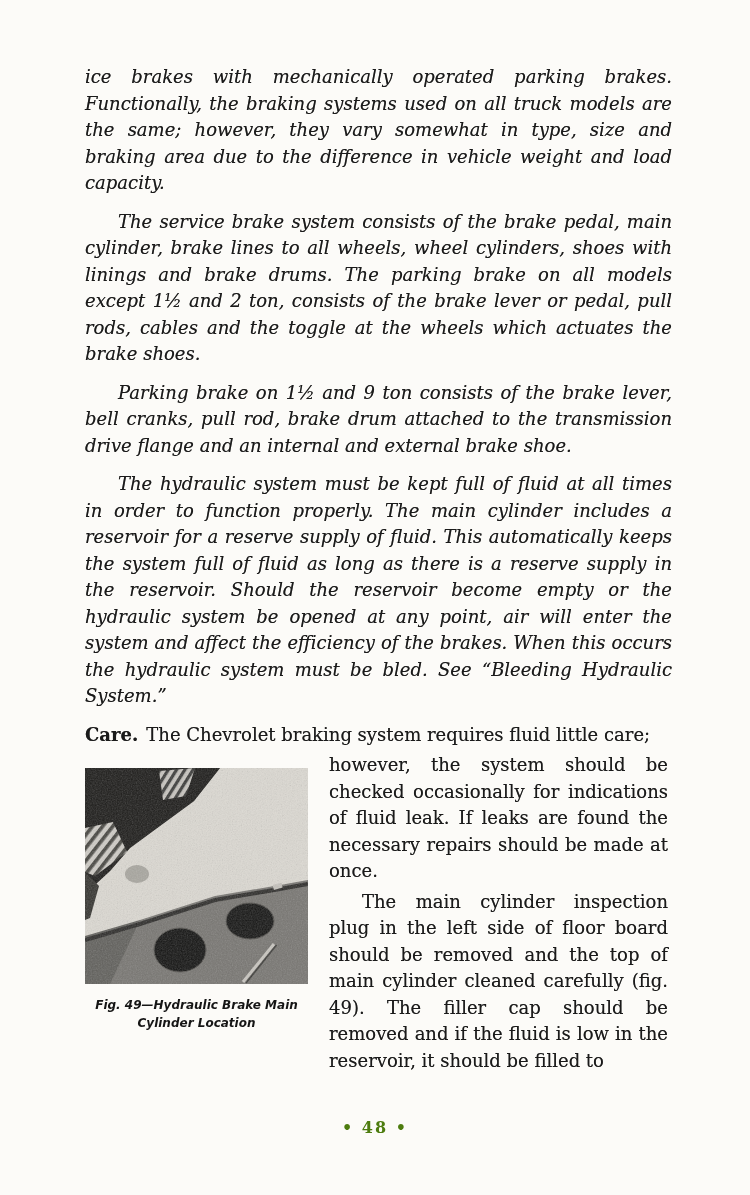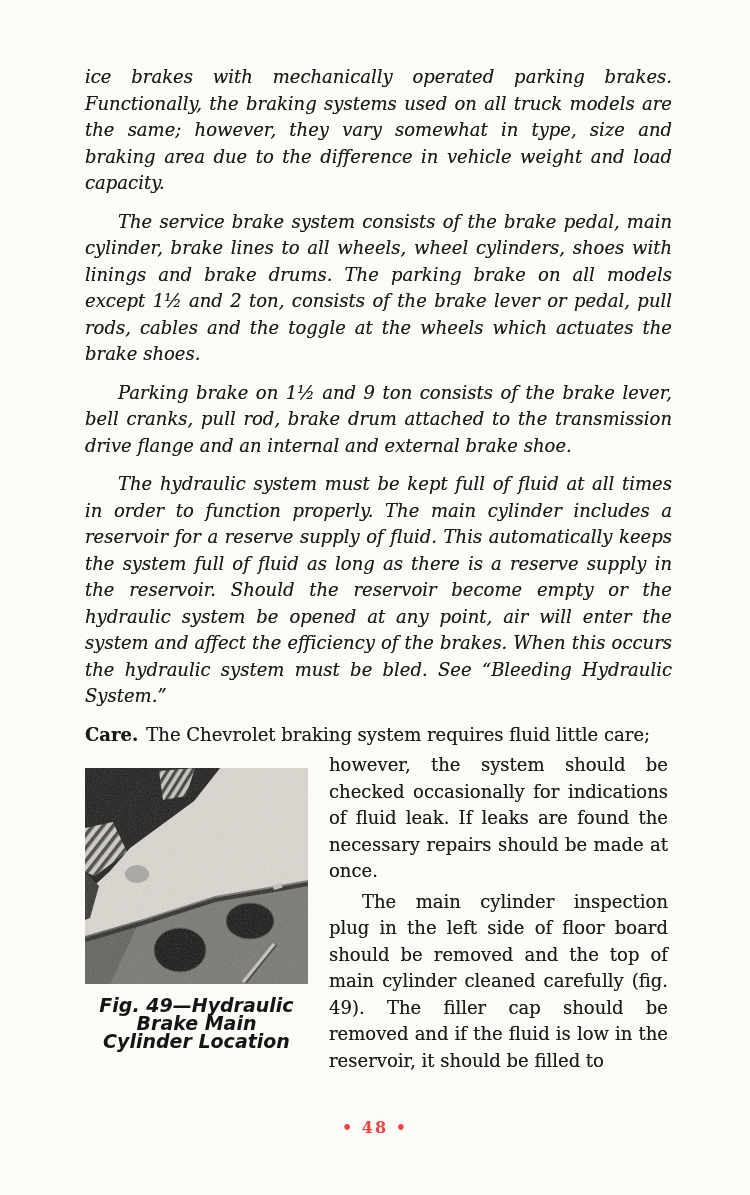--- a/index.html
+++ b/index.html
@@ -39,38 +39,38 @@
     width: 223px;
     height: 216px;
     background: #777571;
   }
   .caption {
     margin-top: 12px;
     text-align: center;
     font-family: "DejaVu Sans", sans-serif;
     font-weight: bold;
     font-style: italic;
-    font-size: 19px;
+    font-size: 12px;
     line-height: 18px;
     text-shadow: none;
     color: #151515;
   }
   .caption span { display: block; }
   p.wrap { margin: 4px; text-indent: 0; }
   p.wrap.indent { text-indent: 33px; }
   .page-number {
     position: absolute;
     top: 1118px;
     left: 0;
     width: 100%;
     text-align: center;
     font-size: 16px;
     font-weight: bold;
     letter-spacing: 2px;
-    color: #ef4444;
+    color: #4d7c0f;
   }
 </style>
 </head>
 <body>
 
 <div class="sheet">
   <div class="body-text">
 
     <p class="para no-indent">ice brakes with mechanically operated parking brakes. Functionally, the braking systems used on all truck models are the same; however, they vary somewhat in type, size and braking area due to the difference in vehicle weight and load capacity.</p>
 

